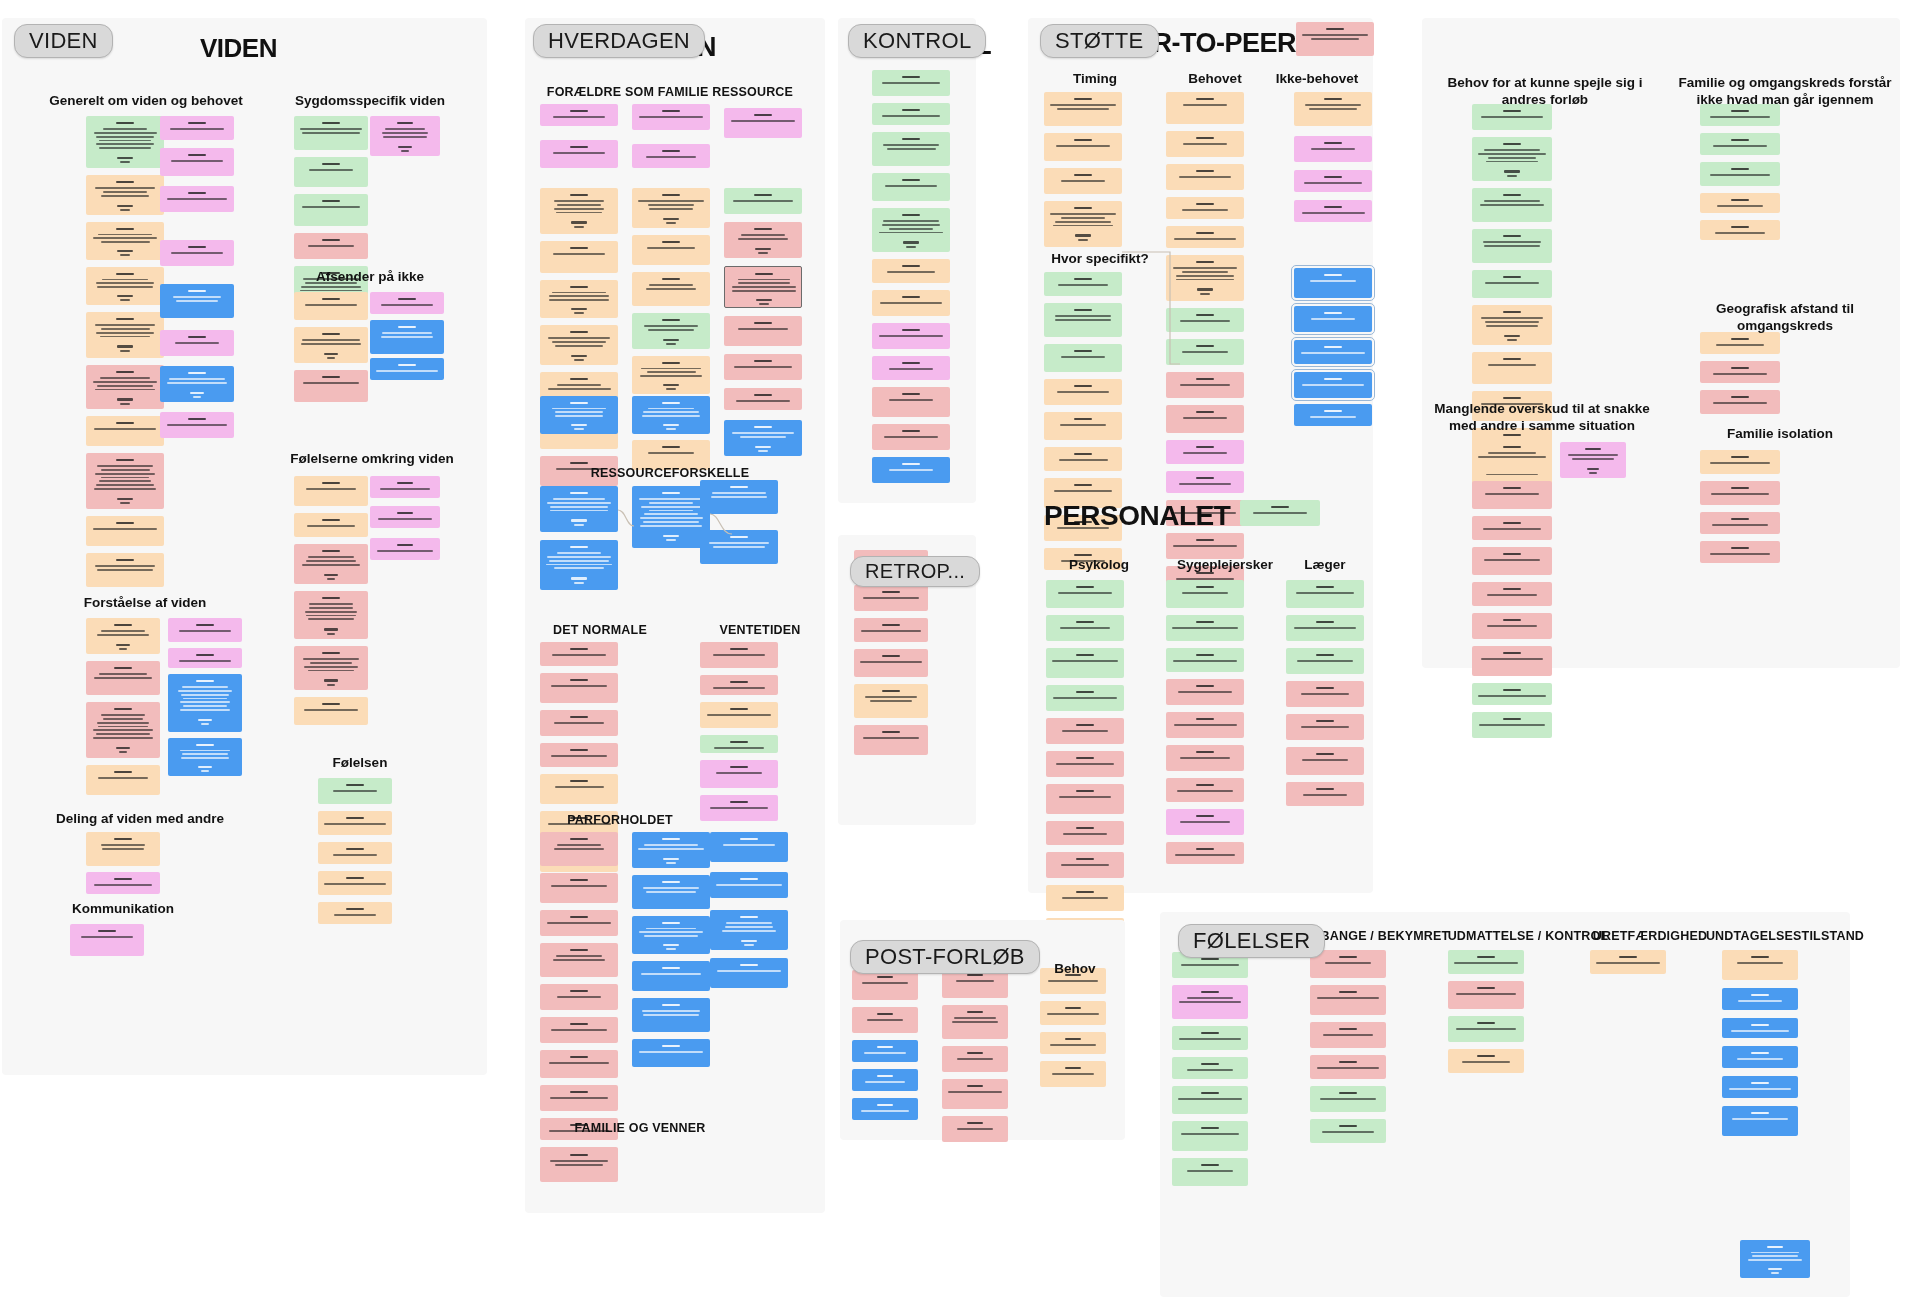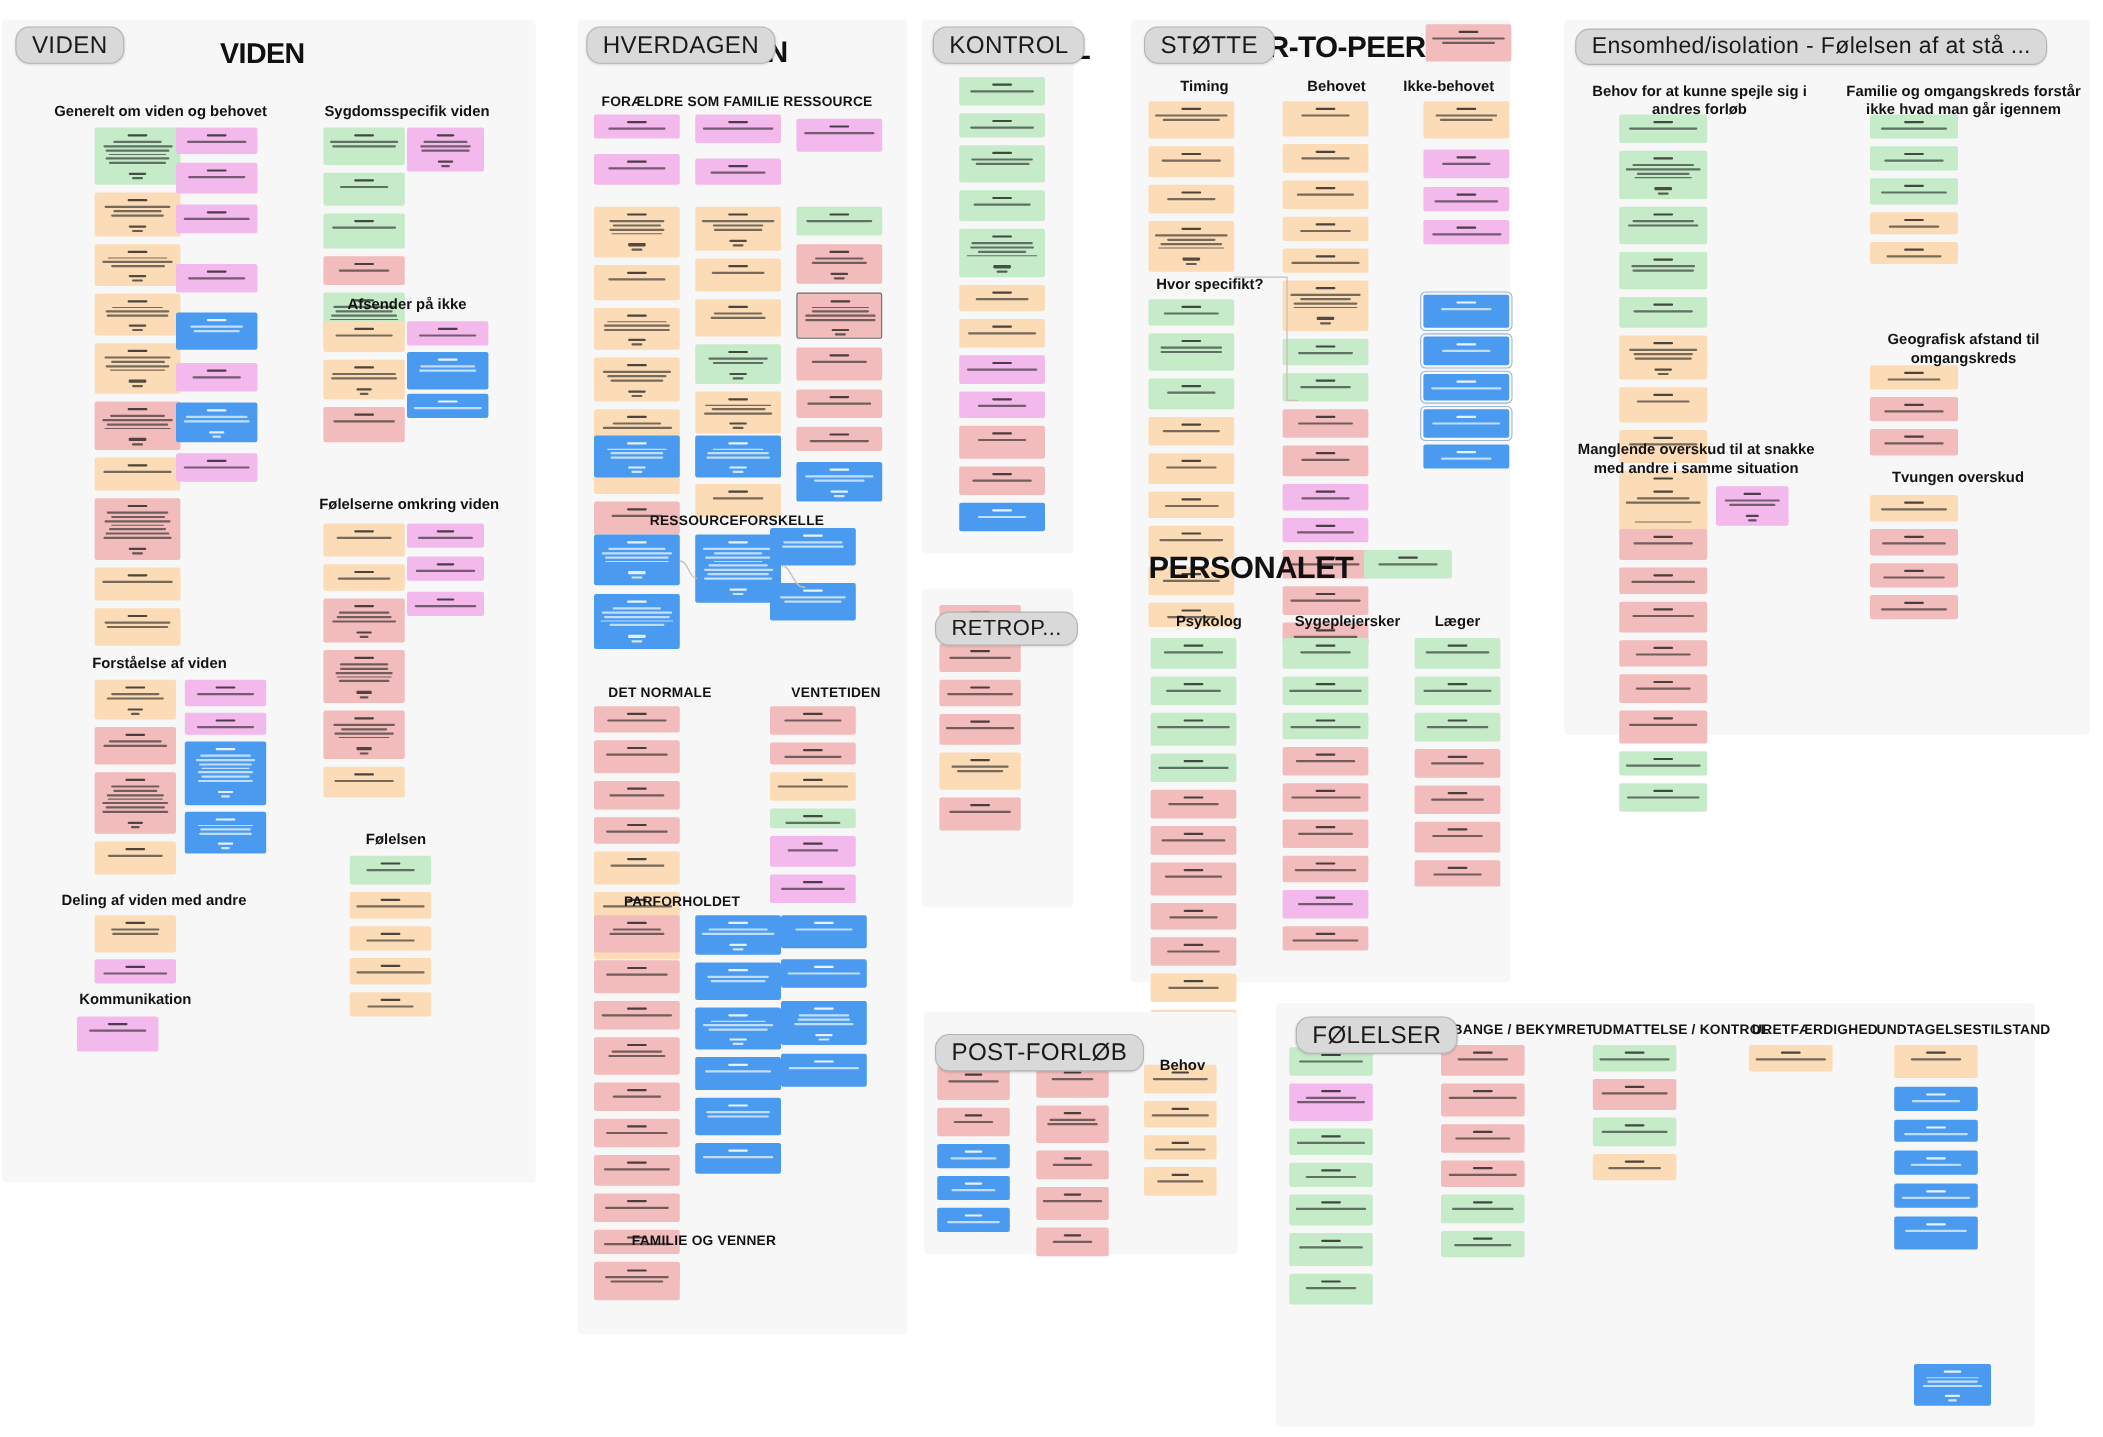--- a/index.html
+++ b/index.html
@@ -1594,26 +1594,25 @@
         <div style="width: 67%; height: 1.9px; background: rgba(25, 25, 25, 0.82); border-radius: 1px; opacity: 0.72;"></div>
       </div>
     </div>
     <div class="note" style="left: 1286px; top: 782px; width: 78px; height: 24px; background: rgb(242, 188, 188);">
       <div style="position: absolute; left: 4px; top: 4px; width: 70px; height: 16px; display: flex; flex-direction: column; align-items: center; justify-content: flex-start; gap: 2px; padding-top: 2px;">
         <div style="width: 26%; height: 2.4px; background: rgba(25, 25, 25, 0.82); border-radius: 1px; margin-bottom: 1.5px; opacity: 0.95;"></div>
         <div style="width: 62%; height: 1.9px; background: rgba(25, 25, 25, 0.82); border-radius: 1px; opacity: 0.72;"></div>
       </div>
     </div>
     <div class="frame" style="left: 1422px; top: 18px; width: 478px; height: 650px;"></div>
-    <div class="chip" style="left: 1432px; top: 26px; height: 32.55px; font-size: 21px;">Ensomhed/isolation - Følelsen af at stå ...</div>
     <div class="h-col" style="left: 1440px; top: 74px; width: 210px; font-size: 13.5px;">Behov for at kunne spejle sig i andres forløb</div>
     <div class="h-col" style="left: 1670px; top: 74px; width: 230px; font-size: 13.5px;">Familie og omgangskreds forstår ikke hvad man går igennem</div>
     <div class="h-col" style="left: 1700px; top: 300px; width: 170px; font-size: 13.5px;">Geografisk afstand til omgangskreds</div>
     <div class="h-col" style="left: 1432px; top: 400px; width: 220px; font-size: 13.5px;">Manglende overskud til at snakke med andre i samme situation</div>
-    <div class="h-col" style="left: 1690px; top: 425px; width: 180px; font-size: 13.5px;">Tvungen overskud</div>
+    <div class="h-col" style="left: 1690px; top: 425px; width: 180px; font-size: 13.5px;">Familie isolation</div>
     <div class="note" style="left: 1472px; top: 104px; width: 80px; height: 26px; background: rgb(198, 235, 201);">
       <div style="position: absolute; left: 4px; top: 4px; width: 72px; height: 18px; display: flex; flex-direction: column; align-items: center; justify-content: flex-start; gap: 2px; padding-top: 2px;">
         <div style="width: 26%; height: 2.4px; background: rgba(25, 25, 25, 0.82); border-radius: 1px; margin-bottom: 1.5px; opacity: 0.95;"></div>
         <div style="width: 87%; height: 1.9px; background: rgba(25, 25, 25, 0.82); border-radius: 1px; opacity: 0.72;"></div>
       </div>
     </div>
     <div class="note" style="left: 1472px; top: 137px; width: 80px; height: 44px; background: rgb(198, 235, 201);">
       <div style="position: absolute; left: 4px; top: 4px; width: 72px; height: 36px; display: flex; flex-direction: column; align-items: center; justify-content: flex-start; gap: 2px; padding-top: 2px;">
         <div style="width: 26%; height: 2.4px; background: rgba(25, 25, 25, 0.82); border-radius: 1px; margin-bottom: 1.5px; opacity: 0.95;"></div>
         <div style="width: 78%; height: 1.9px; background: rgba(25, 25, 25, 0.82); border-radius: 1px; opacity: 0.72;"></div>

